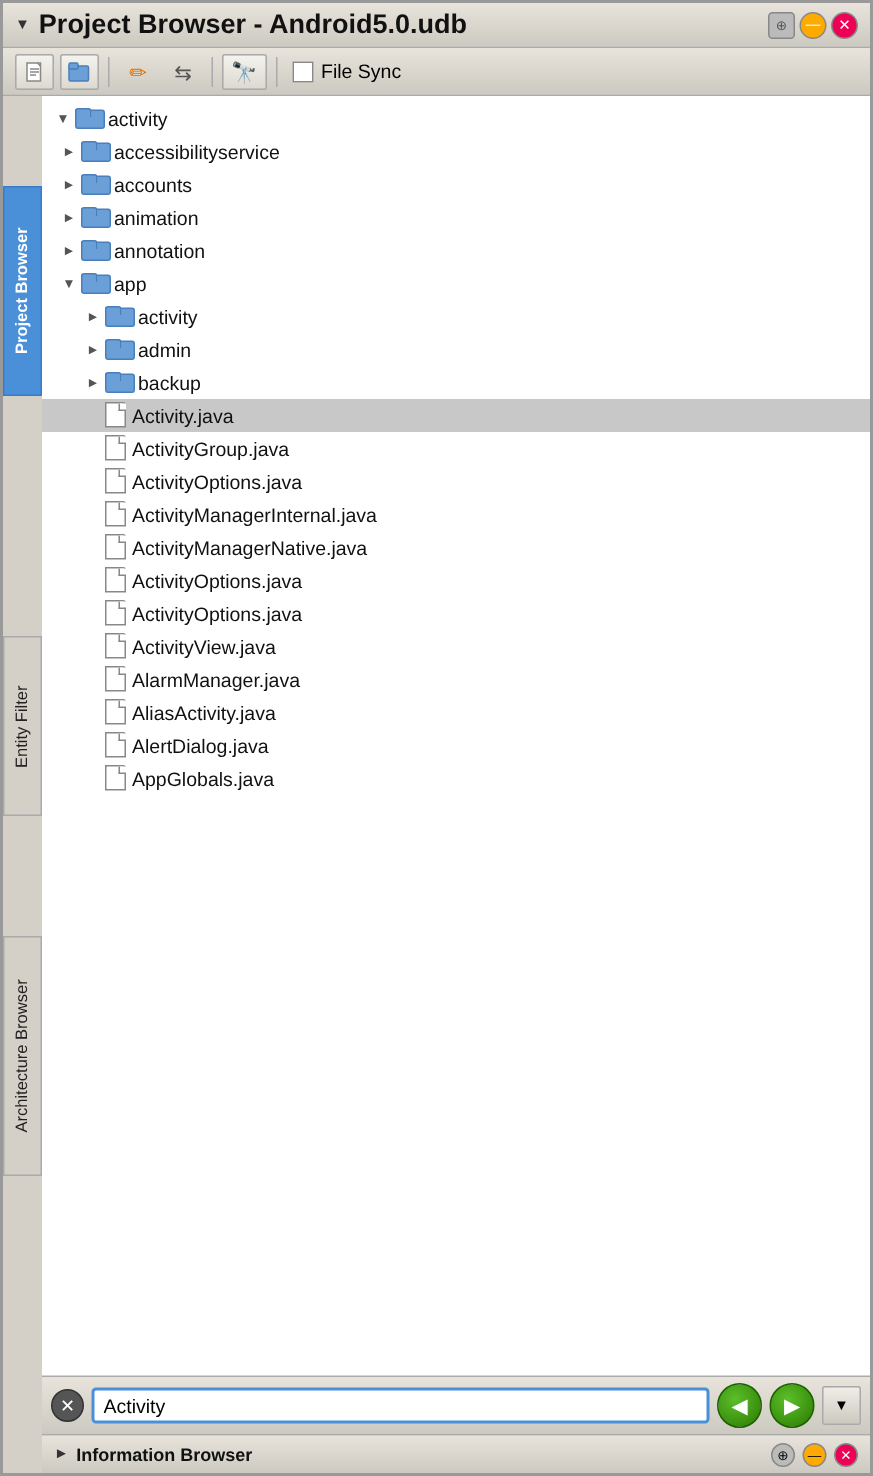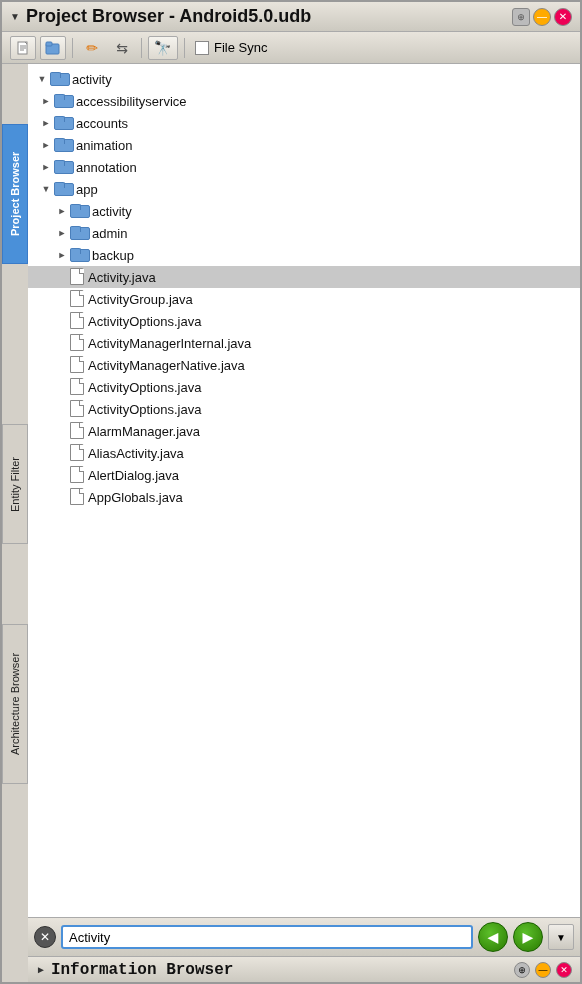--- a/index.html
+++ b/index.html
@@ -382,24 +382,23 @@
       min-height: 26px;
     }
 
     .info-browser-arrow {
       font-size: 10px;
       color: #333;
     }
 
     .info-browser-title {
       flex: 1;
-      font-size: 16px;
+      font-size: 12px;
       font-weight: bold;
       color: #111;
-      font-family: Liberation Mono, monospace;
     }
 
     .info-icon-small {
       width: 16px;
       height: 16px;
       border-radius: 50%;
       border: 1px solid #888;
       display: flex;
       align-items: center;
       justify-content: center;
@@ -558,20 +557,25 @@
           <span class="file-icon"></span>
           <span class="item-label">ActivityOptions.java</span>
         </div>
 
         <div class="tree-item indent-2">
           <span class="tree-arrow" style="visibility:hidden">►</span>
           <span class="file-icon"></span>
           <span class="item-label">ActivityOptions.java</span>
         </div>
 
+        <div class="tree-item indent-2">
+          <span class="tree-arrow" style="visibility:hidden">►</span>
+          <span class="file-icon"></span>
+          <span class="item-label">ActivityView.java</span>
+        </div>
 
         <div class="tree-item indent-2">
           <span class="tree-arrow" style="visibility:hidden">►</span>
           <span class="file-icon"></span>
           <span class="item-label">AlarmManager.java</span>
         </div>
 
         <div class="tree-item indent-2">
           <span class="tree-arrow" style="visibility:hidden">►</span>
           <span class="file-icon"></span>

